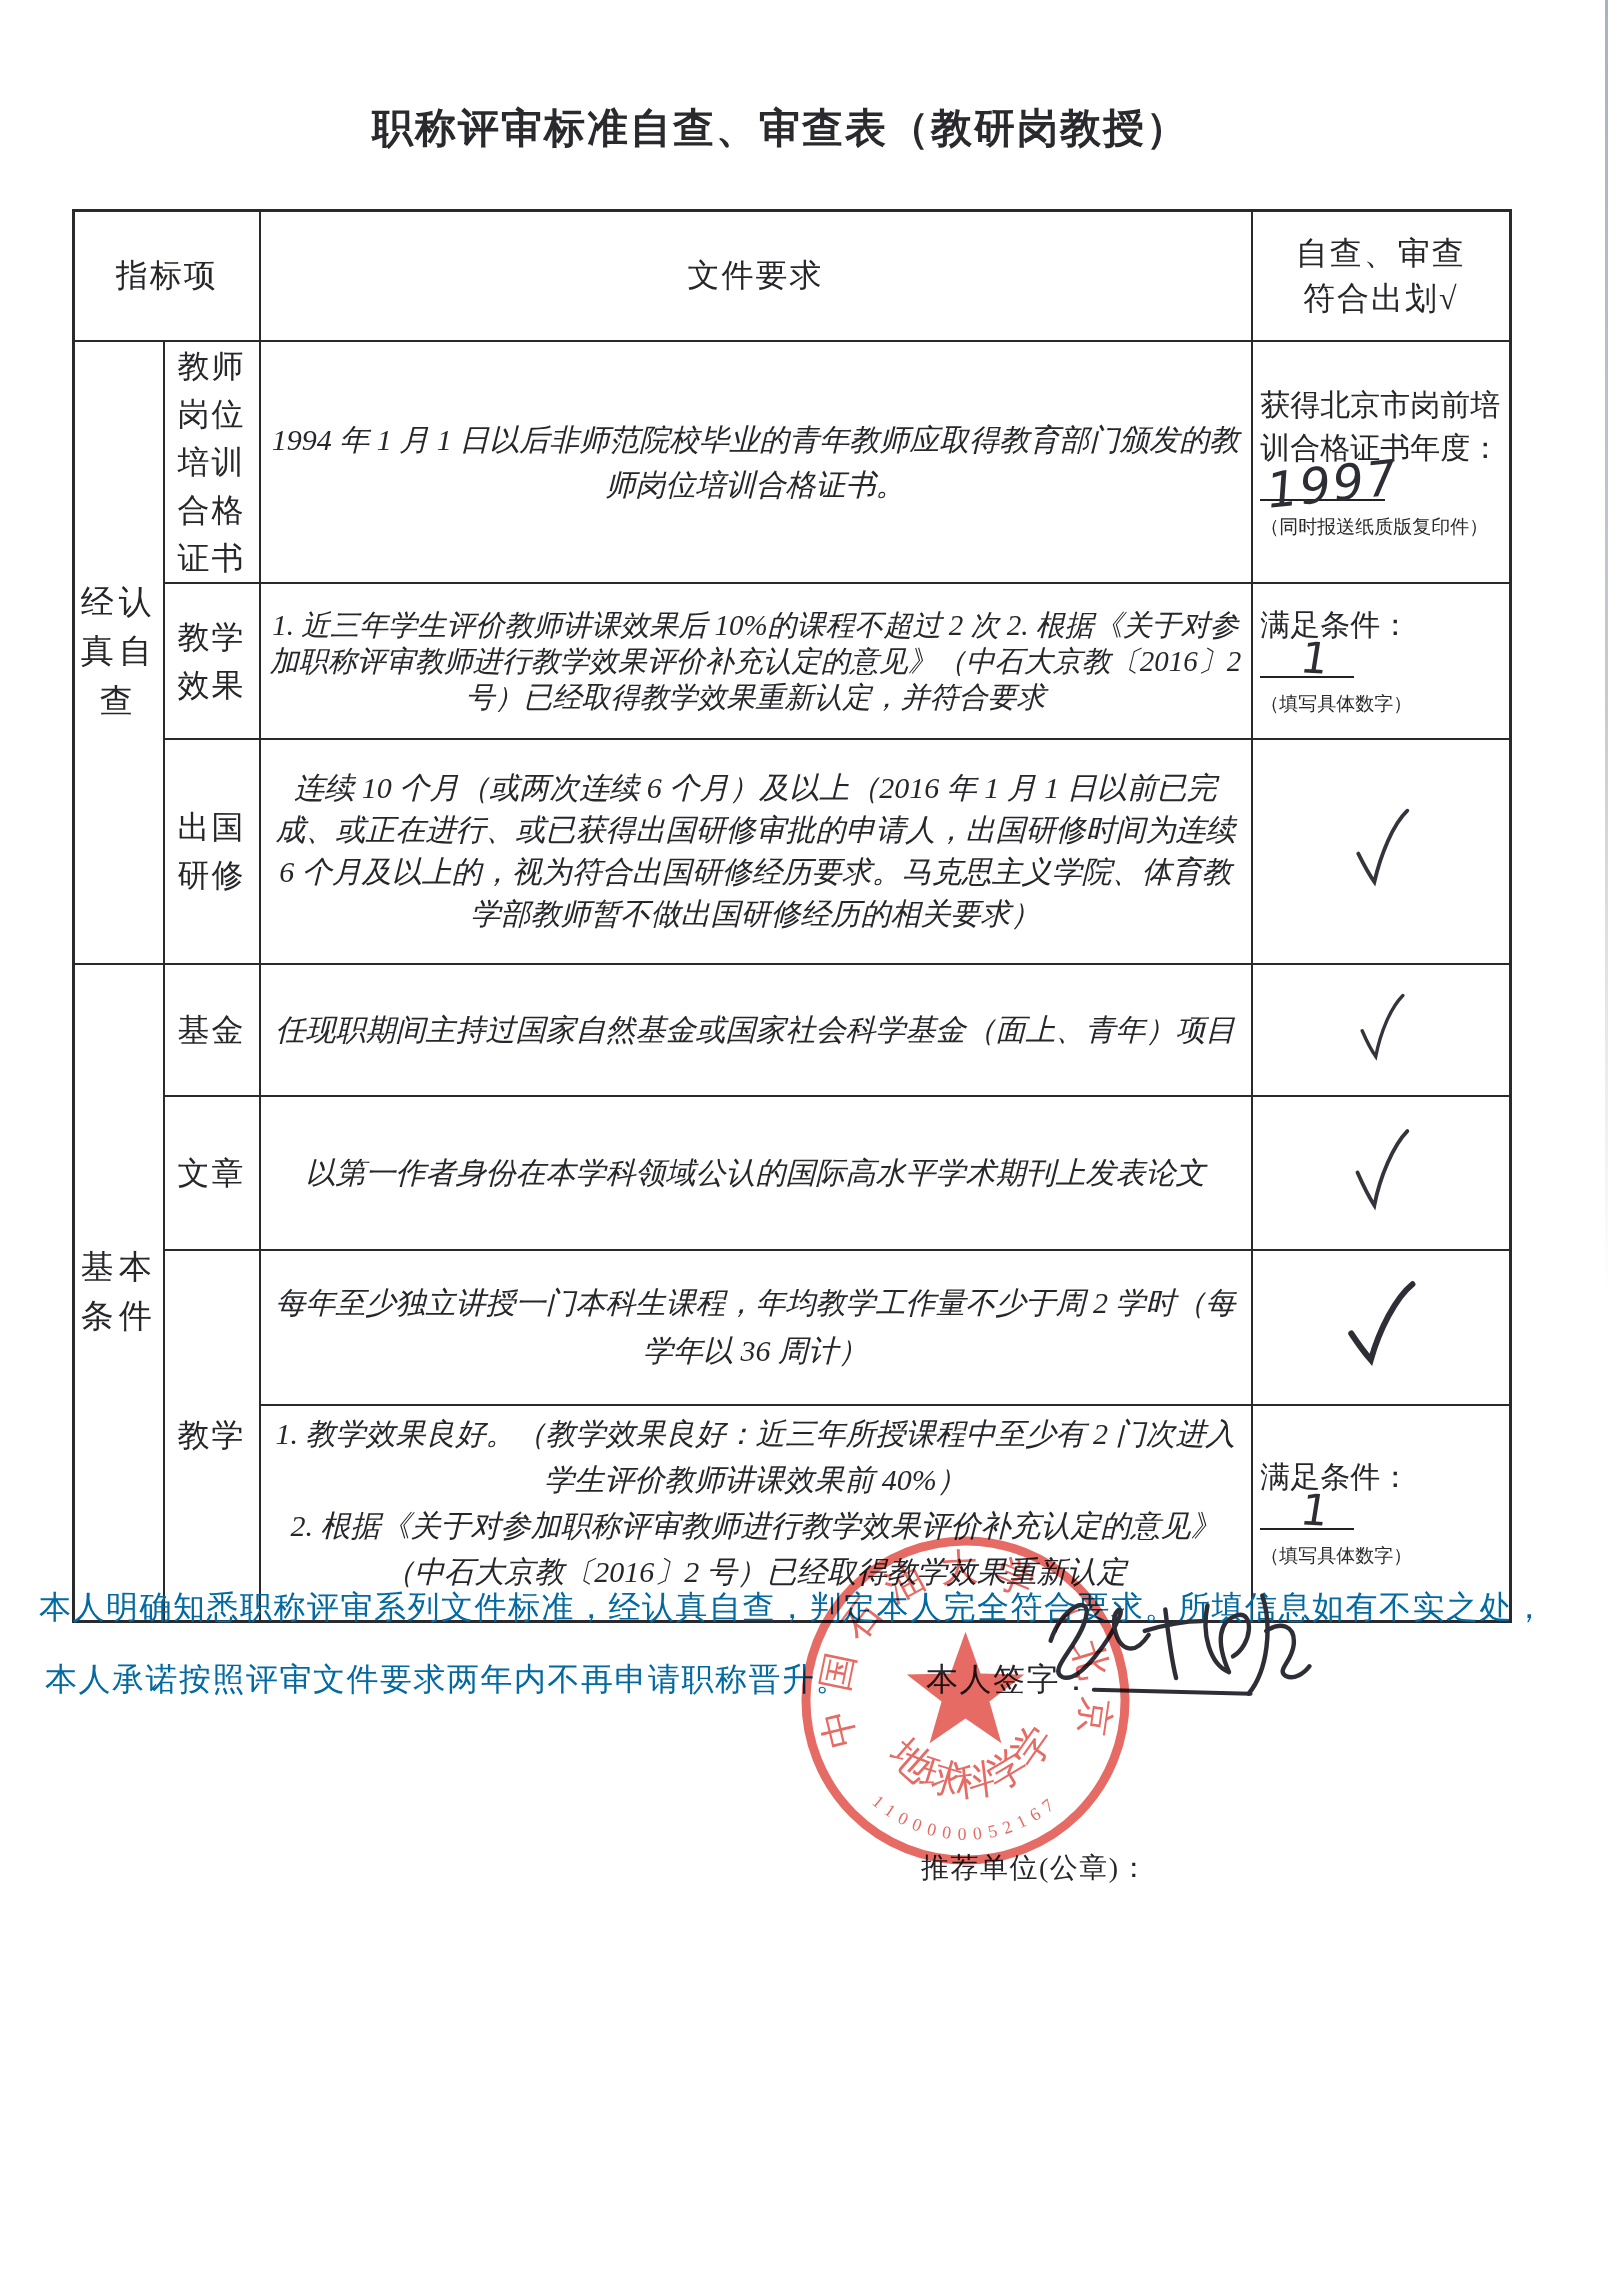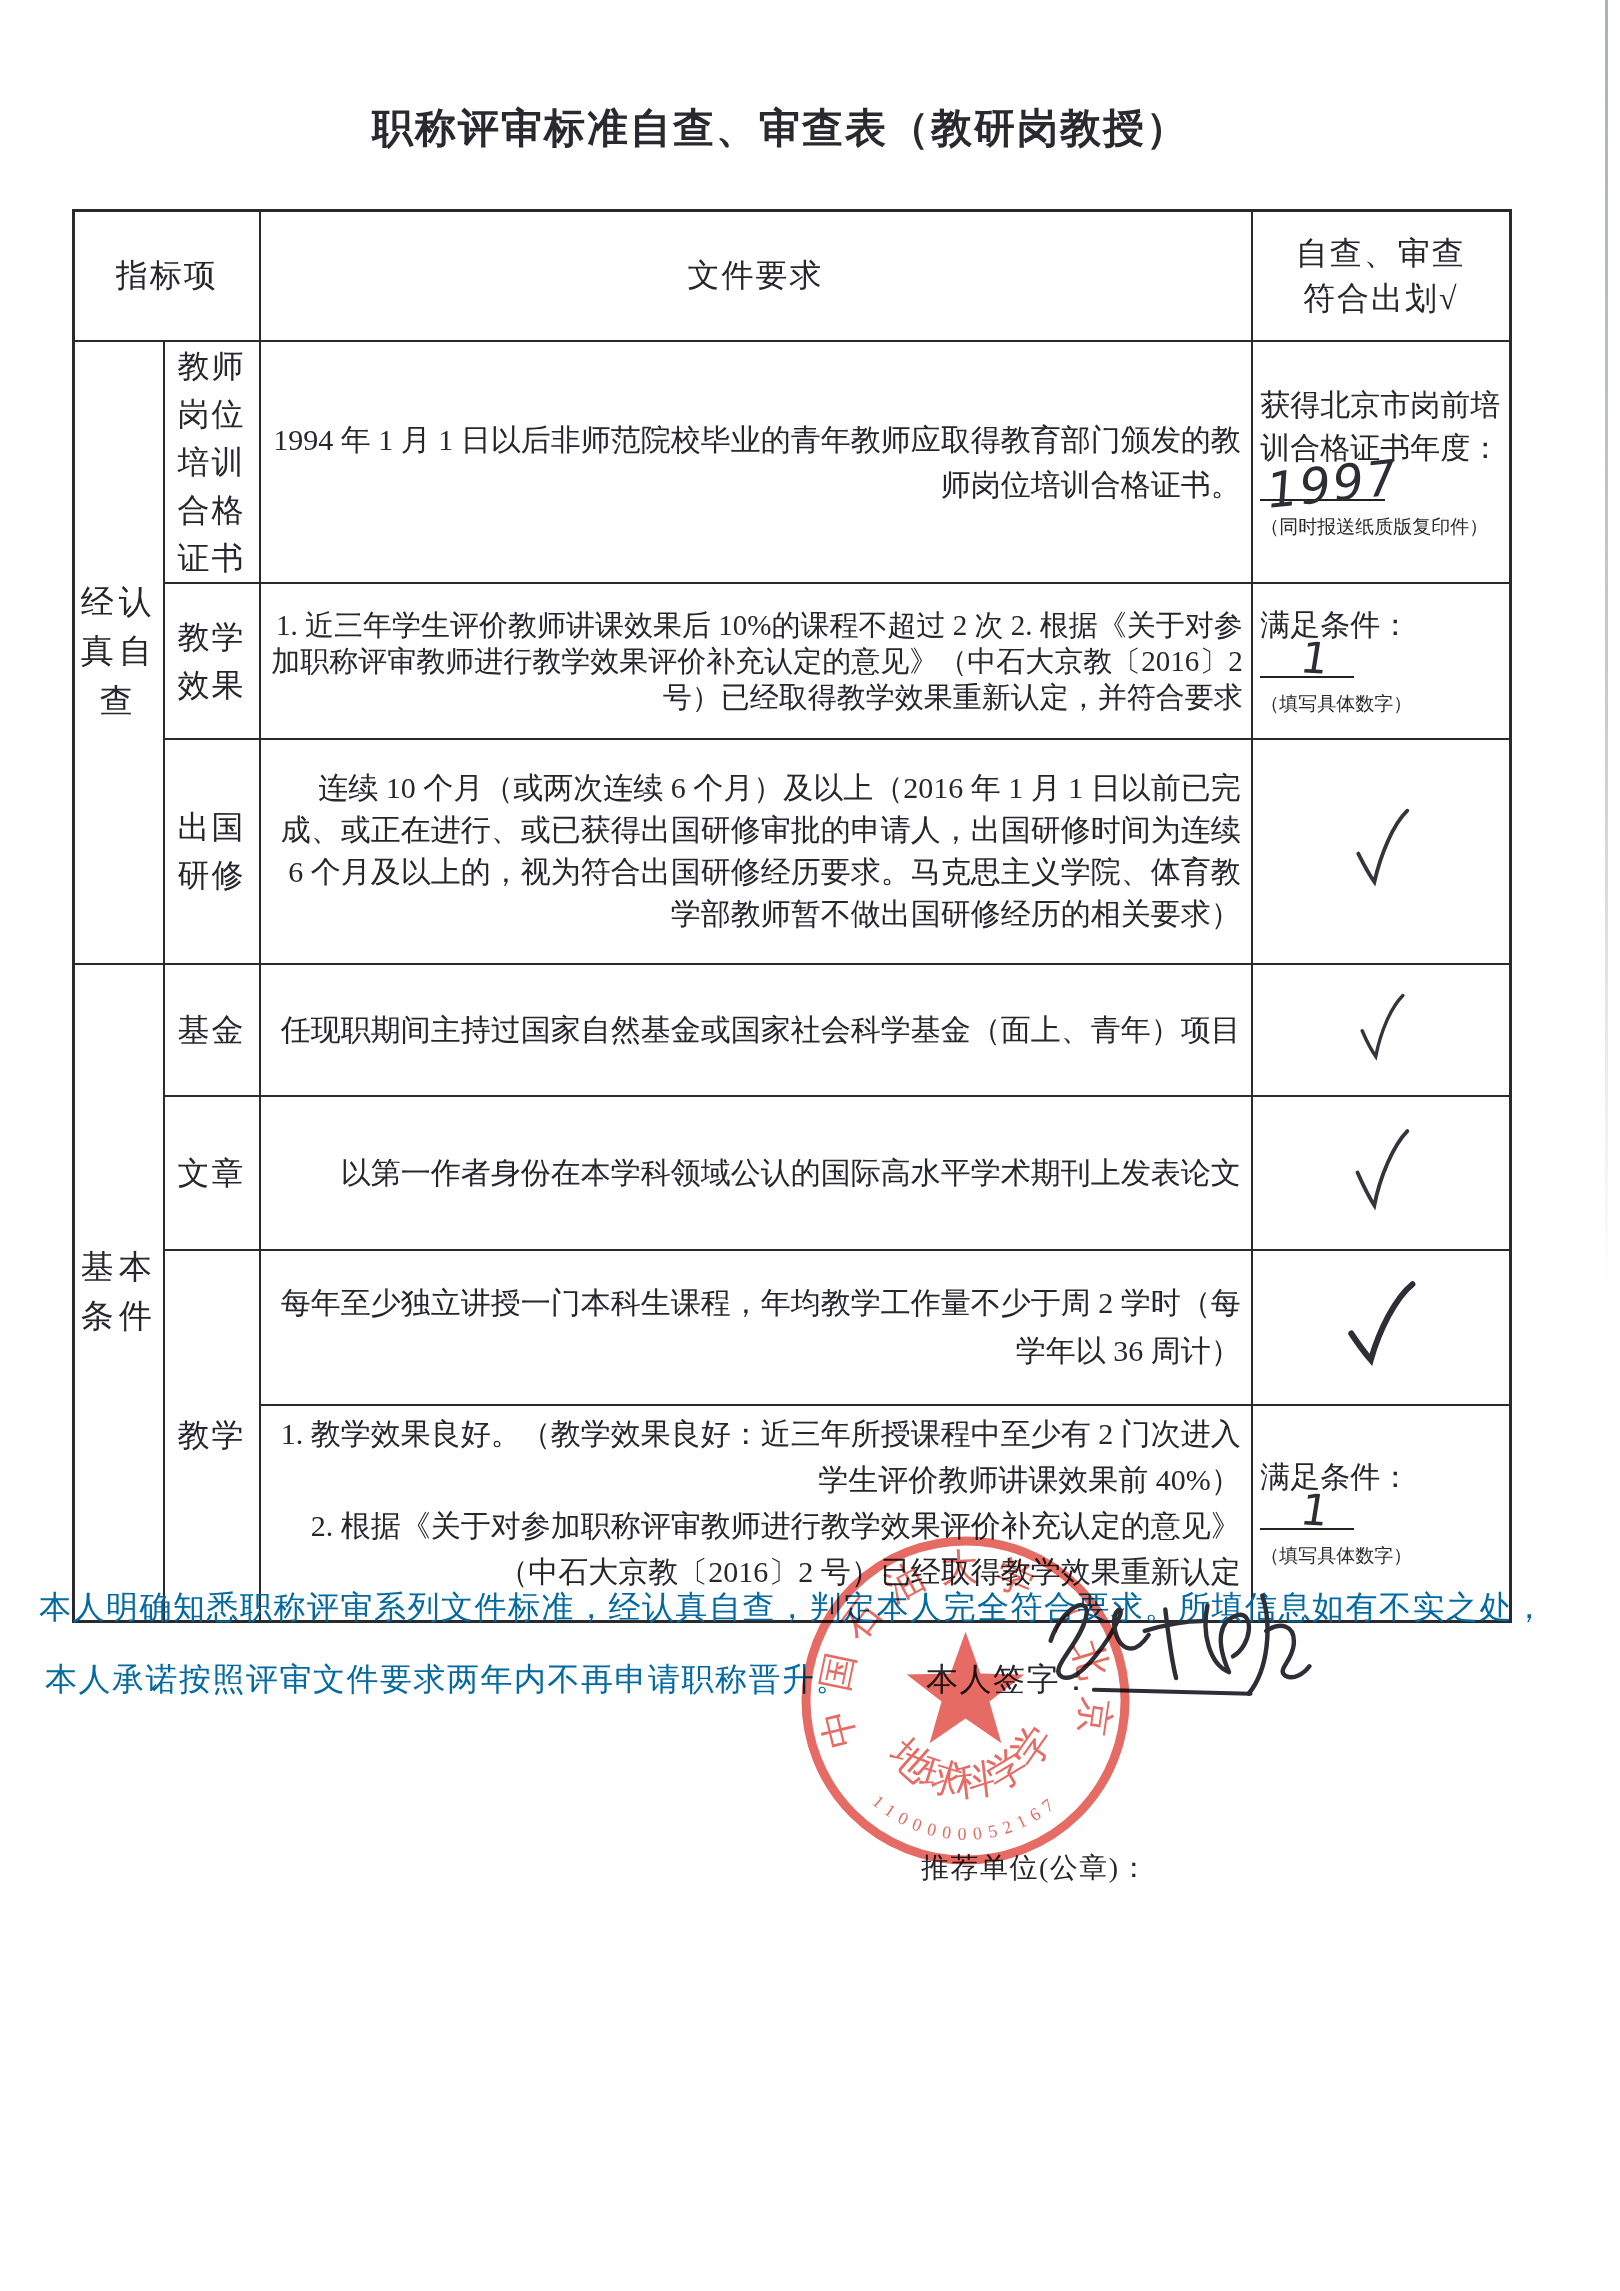--- a/index.html
+++ b/index.html
@@ -20,21 +20,21 @@
   td{border:2.5px solid #2a2a2e;overflow:hidden;}
   table{border:3.4px solid #2a2a2e;}
   .rh-h{height:130px;} .rh1{height:173px;} .rh2{height:156px;} .rh3{height:225px;}
   .rh4{height:132px;} .rh5{height:154px;} .rh6{height:155px;} .rh7{height:217px;}
   .hdr{font-size:32px;text-align:center;vertical-align:middle;letter-spacing:2px;}
   .hdr.pre{white-space:pre-line;line-height:1.4;}
   .cat{font-size:33px;text-align:center;vertical-align:middle;letter-spacing:4.9px;
        line-height:1.5;padding:0;}
   .sub{font-size:32px;text-align:center;vertical-align:middle;line-height:1.5;
        letter-spacing:2px;padding:0 2px;}
-  .req{font-size:30px;text-align:right;vertical-align:middle;padding:3.9px 9.8px;}
+  .req{font-size:30px;text-align:center;vertical-align:middle;padding:3.9px 9.8px;font-style:italic;}
   .req.lh1{line-height:45px;} .req.lh2{font-size:29px;line-height:36px;padding:2px 7.8px;}
   .req.lh3{line-height:42px;} .req.lh4{line-height:43px;} .req.lh5{line-height:39px;}
   .req.lh6{line-height:48px;} .req.lh7{line-height:46px;vertical-align:top;padding-top:5.9px;white-space:pre-line;}
   .chk{font-size:30px;vertical-align:middle;padding:5.9px 7.8px;line-height:43px;}
   .chk .note{font-size:19px;white-space:nowrap;letter-spacing:0;line-height:29px;color:#2a2a2e;}
   .blank{display:inline-block;position:relative;border-bottom:2.9px solid #222;vertical-align:baseline;}
   .blank.w-year{width:125px;height:9.8px;}
   .blank.w-num{width:94px;height:9.8px;}
   .hand{position:absolute;font-family:"DejaVu Sans",sans-serif;color:#2d2d35;}
   .hand.year{left:5.9px;bottom:-7.8px;font-size:49px;transform:rotate(-6deg) skewX(-10deg);letter-spacing:2px;}

